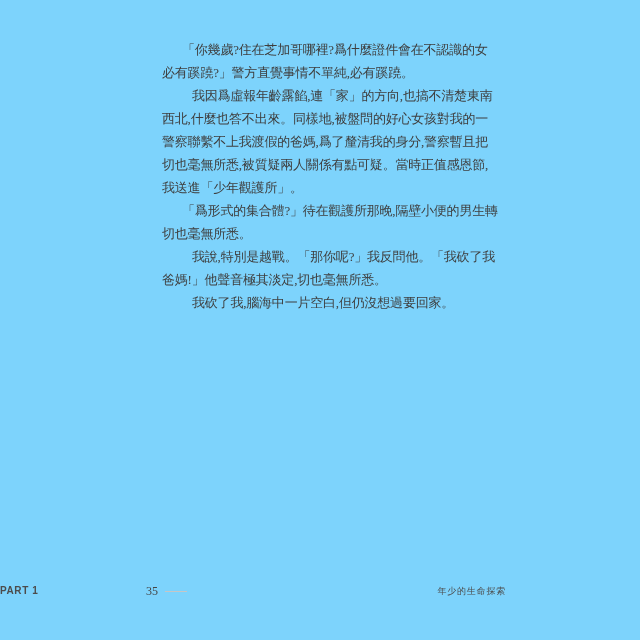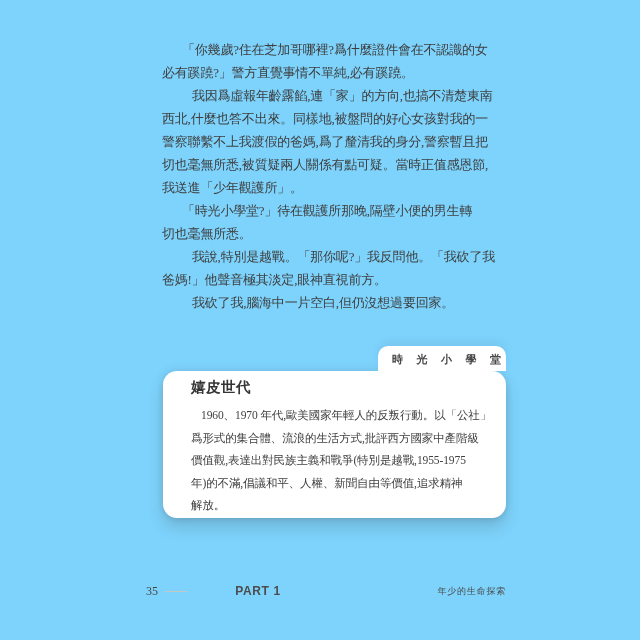--- a/index.html
+++ b/index.html
@@ -112,22 +112,22 @@
     display: inline-block;
     width: 22px;
     height: 1px;
     background: #c6c6c6;
     margin-left: 7px;
   }
   .footer-part {
     position: absolute;
     left: 0;
     width: 516px;
-    text-align: center;
-    font-size: 12px;
+    text-align: left;
+    font-size: 10px;
     font-weight: bold;
     letter-spacing: 0.6px;
     line-height: 16px;
     color: #4c4c4c;
   }
   .footer-chapter {
     position: absolute;
     right: 134px;
     font-size: 9px;
     letter-spacing: 0.8px;
@@ -141,40 +141,27 @@
 <div class="page">
 
   <div class="body-text">
     <div class="bl ind-q">「你幾歲?住在芝加哥哪裡?爲什麼證件會在不認識的女</div>
     <div class="bl">必有蹊蹺?」警方直覺事情不單純,必有蹊蹺。</div>
     <div class="bl ind-p">我因爲虛報年齡露餡,連「家」的方向,也搞不清楚東南</div>
     <div class="bl">西北,什麼也答不出來。同樣地,被盤問的好心女孩對我的一</div>
     <div class="bl">警察聯繫不上我渡假的爸媽,爲了釐清我的身分,警察暫且把</div>
     <div class="bl">切也毫無所悉,被質疑兩人關係有點可疑。當時正值感恩節,</div>
     <div class="bl">我送進「少年觀護所」。</div>
-    <div class="bl ind-q">「時光小學堂?」待在觀護所那晚,隔壁小便的男生轉</div>
+    <div class="bl ind-q">「爲形式的集合體?」待在觀護所那晚,隔壁小便的男生轉</div>
     <div class="bl">切也毫無所悉。</div>
     <div class="bl ind-p">我說,特別是越戰。「那你呢?」我反問他。「我砍了我</div>
-    <div class="bl">爸媽!」他聲音極其淡定,眼神直視前方。</div>
+    <div class="bl">爸媽!」他聲音極其淡定,切也毫無所悉。</div>
     <div class="bl ind-p">我砍了我,腦海中一片空白,但仍沒想過要回家。</div>
   </div>
 
-  <div class="timebox">
-    <div class="timebox-tab">
-      <span class="timebox-tab-label">時光小學堂</span>
-    </div>
-    <div class="timebox-card">
-      <div class="card-title">嬉皮世代</div>
-      <div class="cl ind-c">1960、1970 年代,歐美國家年輕人的反叛行動。以「公社」</div>
-      <div class="cl">爲形式的集合體、流浪的生活方式,批評西方國家中產階級</div>
-      <div class="cl">價值觀,表達出對民族主義和戰爭(特別是越戰,1955-1975</div>
-      <div class="cl">年)的不滿,倡議和平、人權、新聞自由等價值,追求精神</div>
-      <div class="cl">解放。</div>
-    </div>
-  </div>
 
   <div class="footer">
     <div class="footer-pageno">
       <span>35</span>
       <span class="pageno-rule"></span>
     </div>
     <div class="footer-part">PART 1</div>
     <div class="footer-chapter">年少的生命探索</div>
   </div>
 

